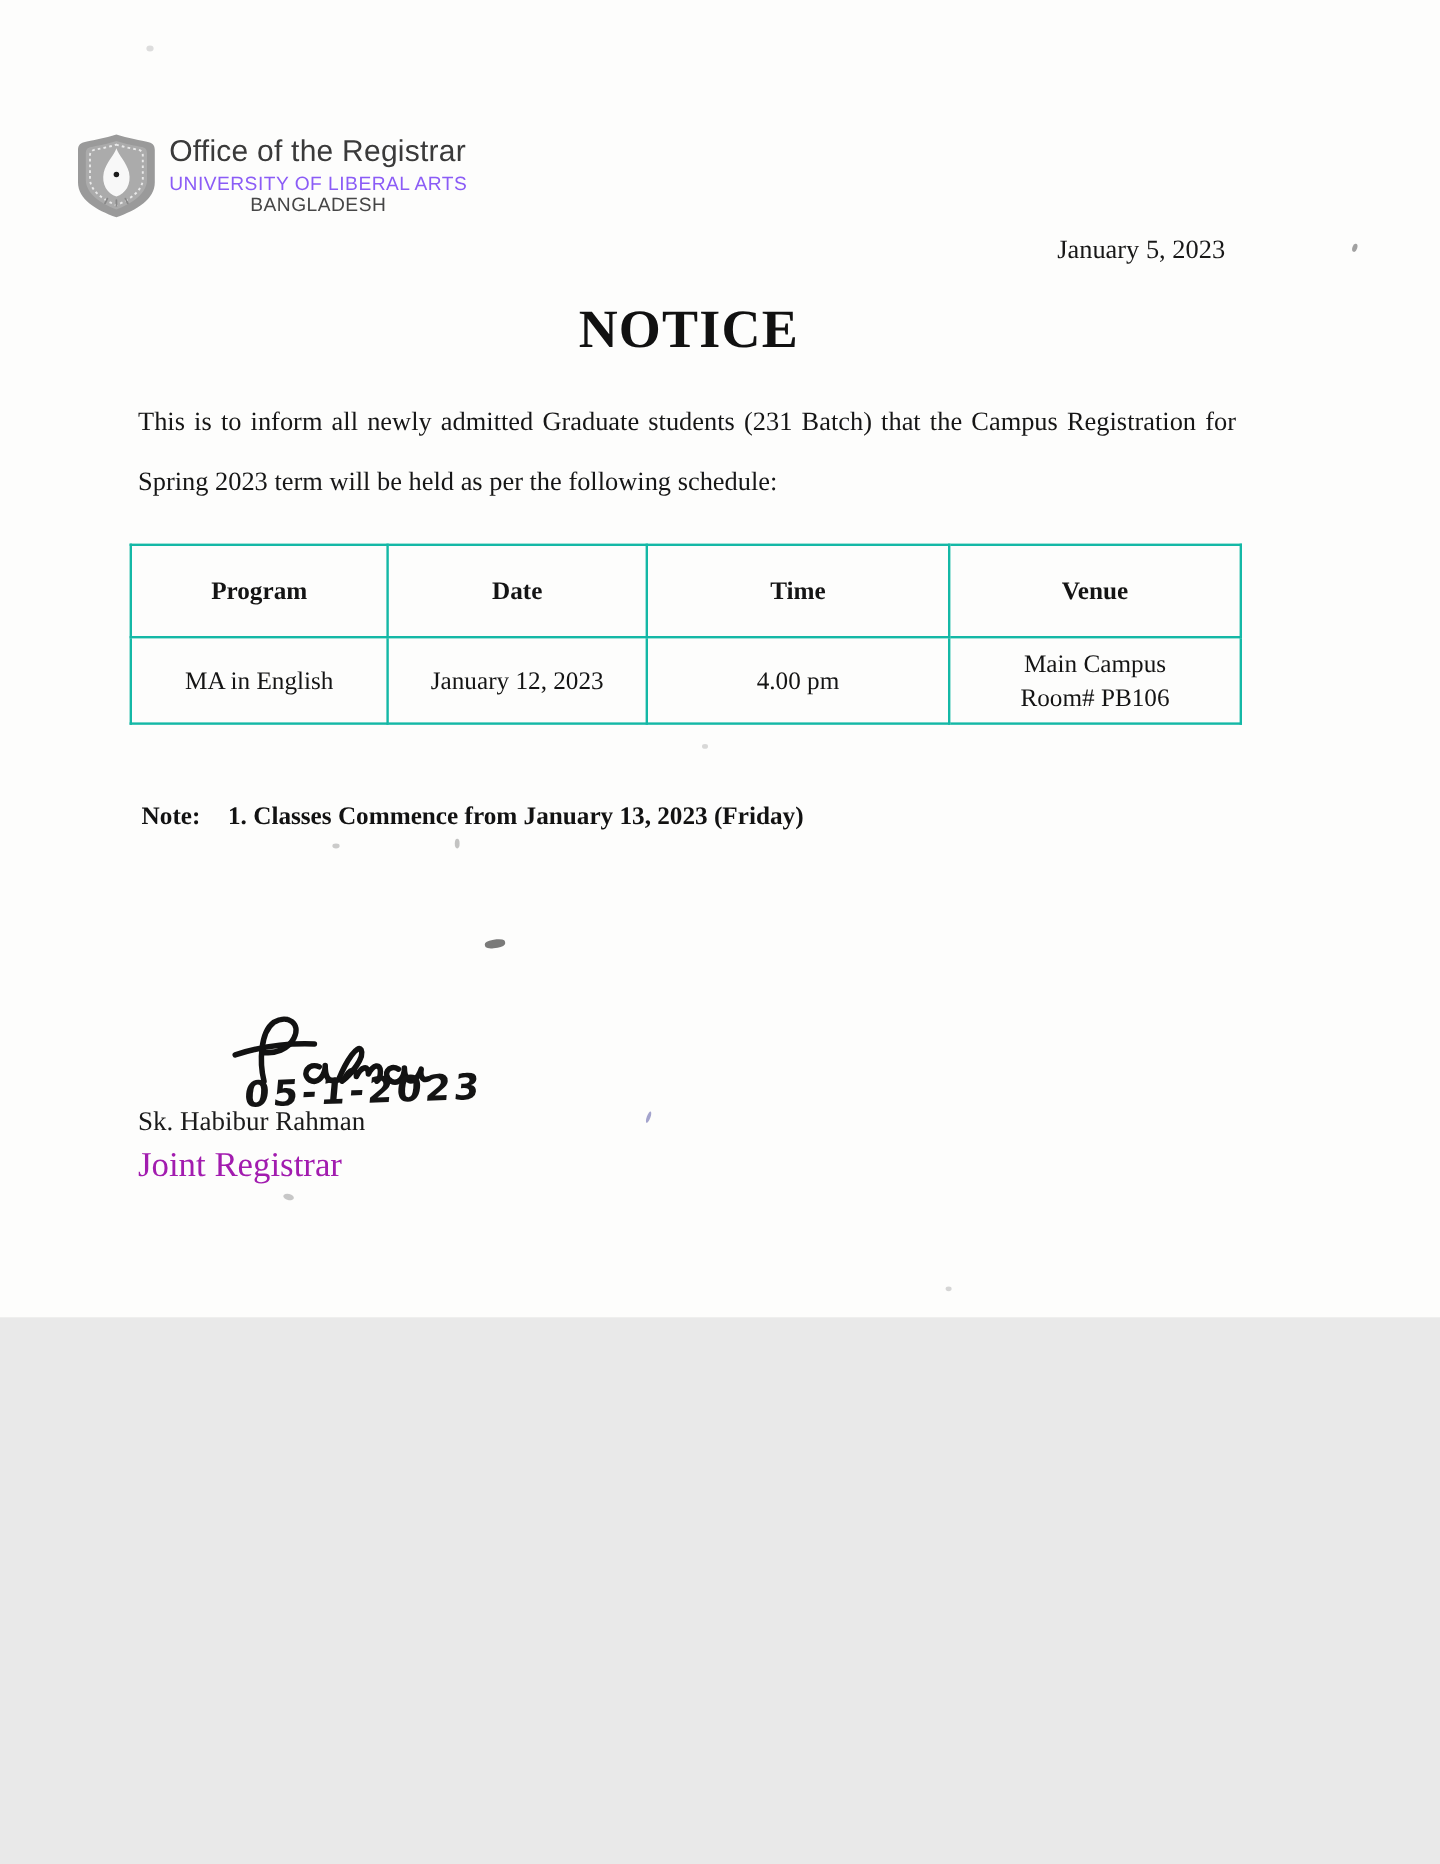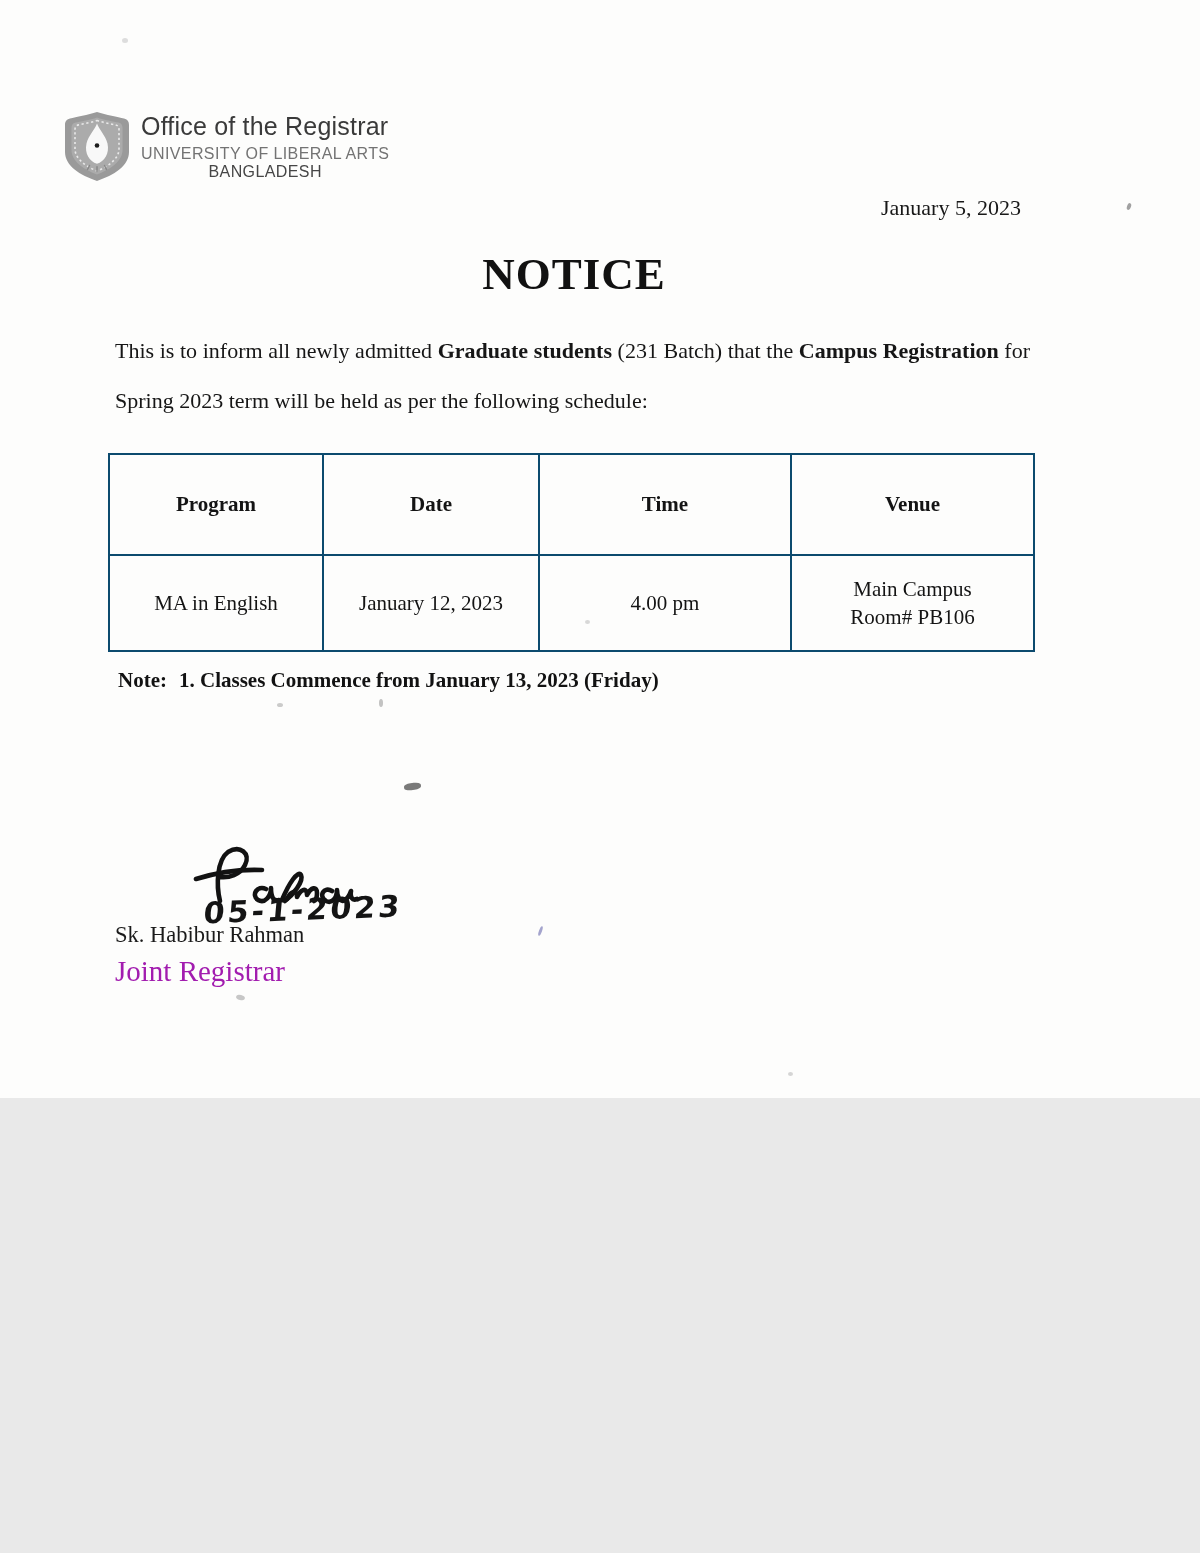--- a/index.html
+++ b/index.html
@@ -11,54 +11,54 @@
     overflow:hidden;
     font-family:"Liberation Serif", serif;
     color:#1c1c1c;
   }
 
   
   .letterhead{position:absolute;left:62px;top:110px;display:flex;align-items:flex-start;}
   .logo{width:70px;height:74px;flex:0 0 auto;}
   .lh-text{margin-left:9px;padding-top:3px;font-family:"Liberation Sans", sans-serif;}
   .lh-office{font-size:25px;line-height:27px;color:#3a3a3a;letter-spacing:0.2px;}
-  .lh-uni{font-size:16px;line-height:18px;color:#737373;letter-spacing:0.4px;margin-top:5px;}
+  .lh-uni{font-size:16px;line-height:18px;color:#8b5cf6;letter-spacing:0.4px;margin-top:5px;}
   .lh-country{font-size:16px;line-height:18px;color:#464646;letter-spacing:0.4px;text-align:center;}
 
   
   .date-line{position:absolute;left:856px;top:195px;font-size:22px;color:#181818;margin-left:25px;}
   .doc-title{
     position:absolute;left:115px;top:248px;width:918px;margin:0;
     text-align:center;font-size:45px;font-weight:bold;letter-spacing:1px;color:#111;
   }
 
   
   .body-par{
     position:absolute;left:115px;top:326px;width:915px;margin:0;
     font-size:22px;line-height:50px;text-align:justify;color:#161616;
   }
-  .body-par b{font-weight:bold;}
+  .body-par b{font-weight:normal;}
 
   
   table.schedule{
     position:absolute;left:108px;top:453px;width:925px;
     border-collapse:collapse;table-layout:fixed;
     font-size:21px;color:#141414;
   }
   table.schedule th,table.schedule td{
-    border:2px solid #0c4a6e;text-align:center;vertical-align:middle;
-    padding:12px 6px;font-weight:normal;
+    border:2px solid #14b8a6;text-align:center;vertical-align:middle;
+    padding:0 6px;font-weight:normal;
   }
   table.schedule th{font-weight:bold;height:75px;}
   table.schedule td{height:70px;}
   .venue-cell div{line-height:28px;}
 
   
   .note-line{position:absolute;left:118px;top:668px;font-size:21px;font-weight:bold;color:#121212;}
-  .note-label{margin-right:12px;}
+  .note-label{margin-right:23px;}
 
   
   .sig-svg{position:absolute;left:190px;top:843px;}
   .sig-date{
     position:absolute;left:204px;top:892px;
     font-family:"DejaVu Sans", sans-serif;font-size:30px;font-weight:bold;color:#141414;
     letter-spacing:3px;transform:skewX(-7deg) rotate(-2deg);white-space:nowrap;
   }
   .sig-name{position:absolute;left:115px;top:922px;font-size:22.5px;color:#1a1a1a;}
   .sig-role{position:absolute;left:115px;top:955px;font-size:29px;color:#a21caf;}

